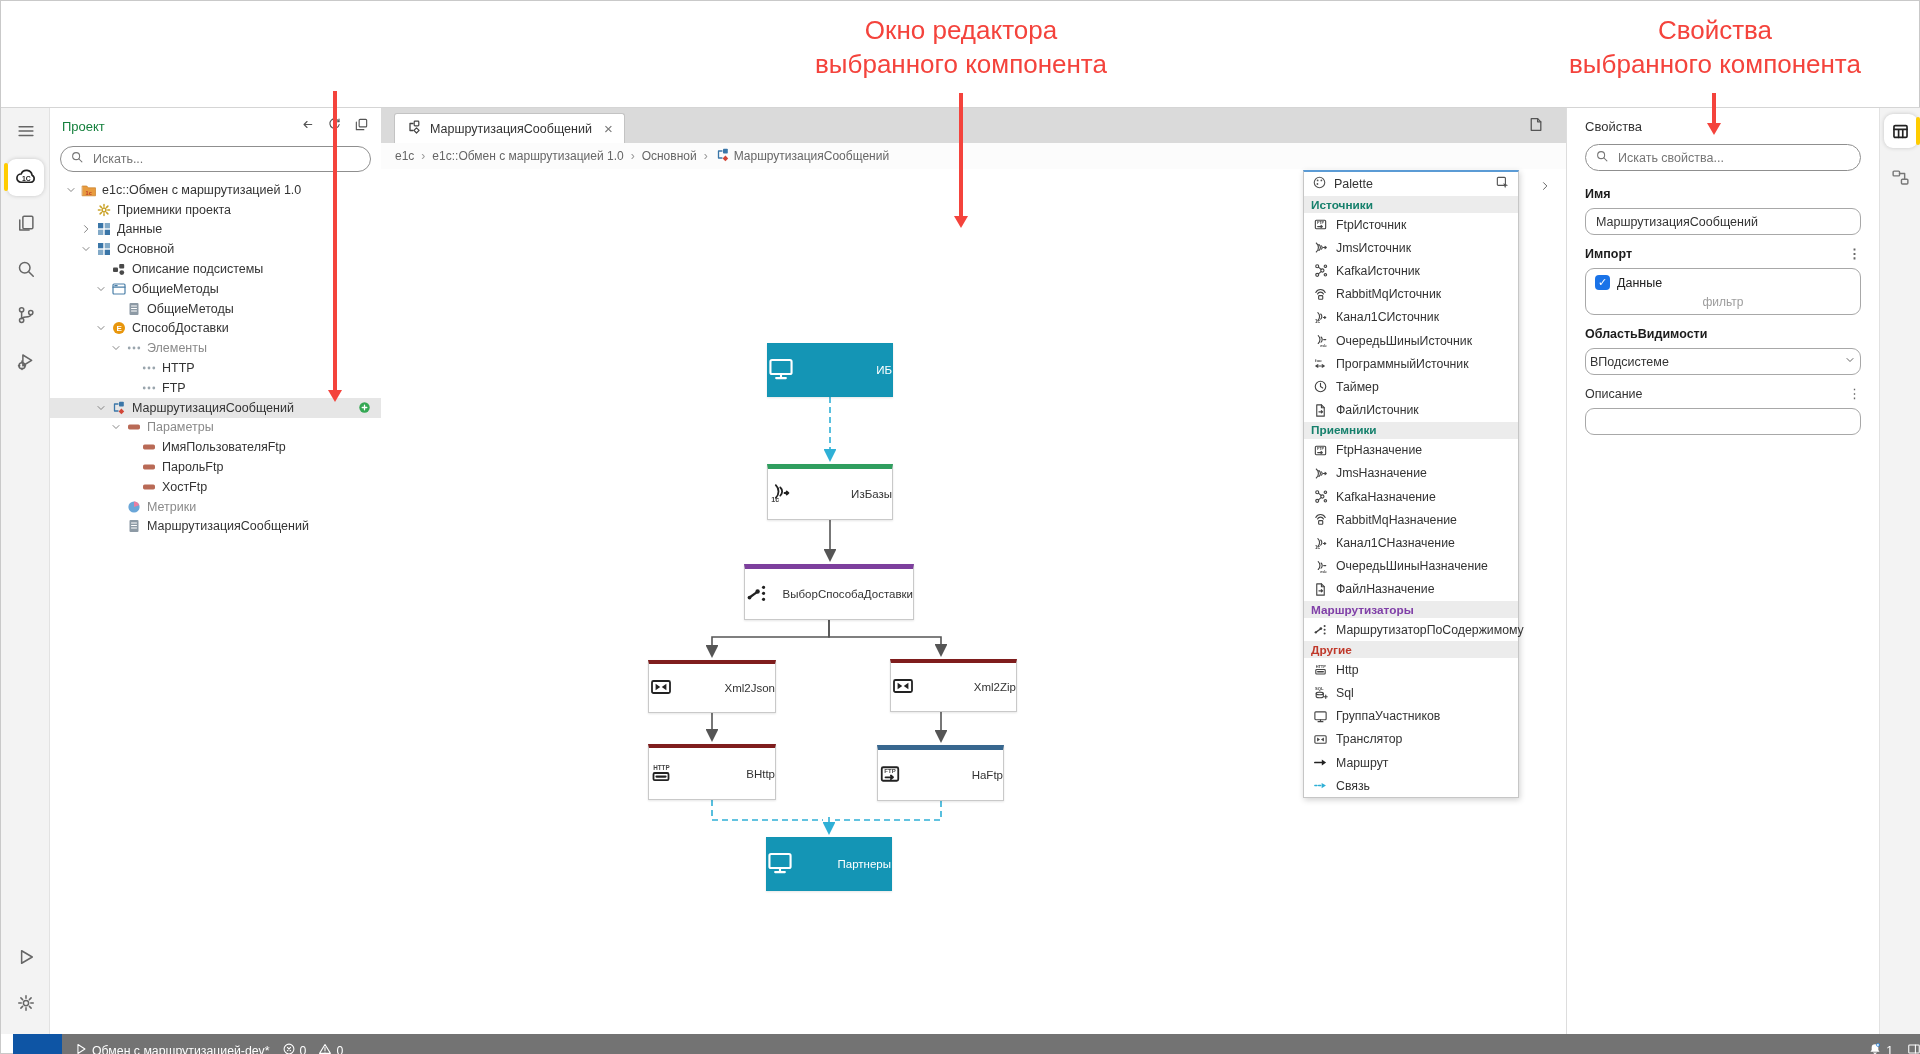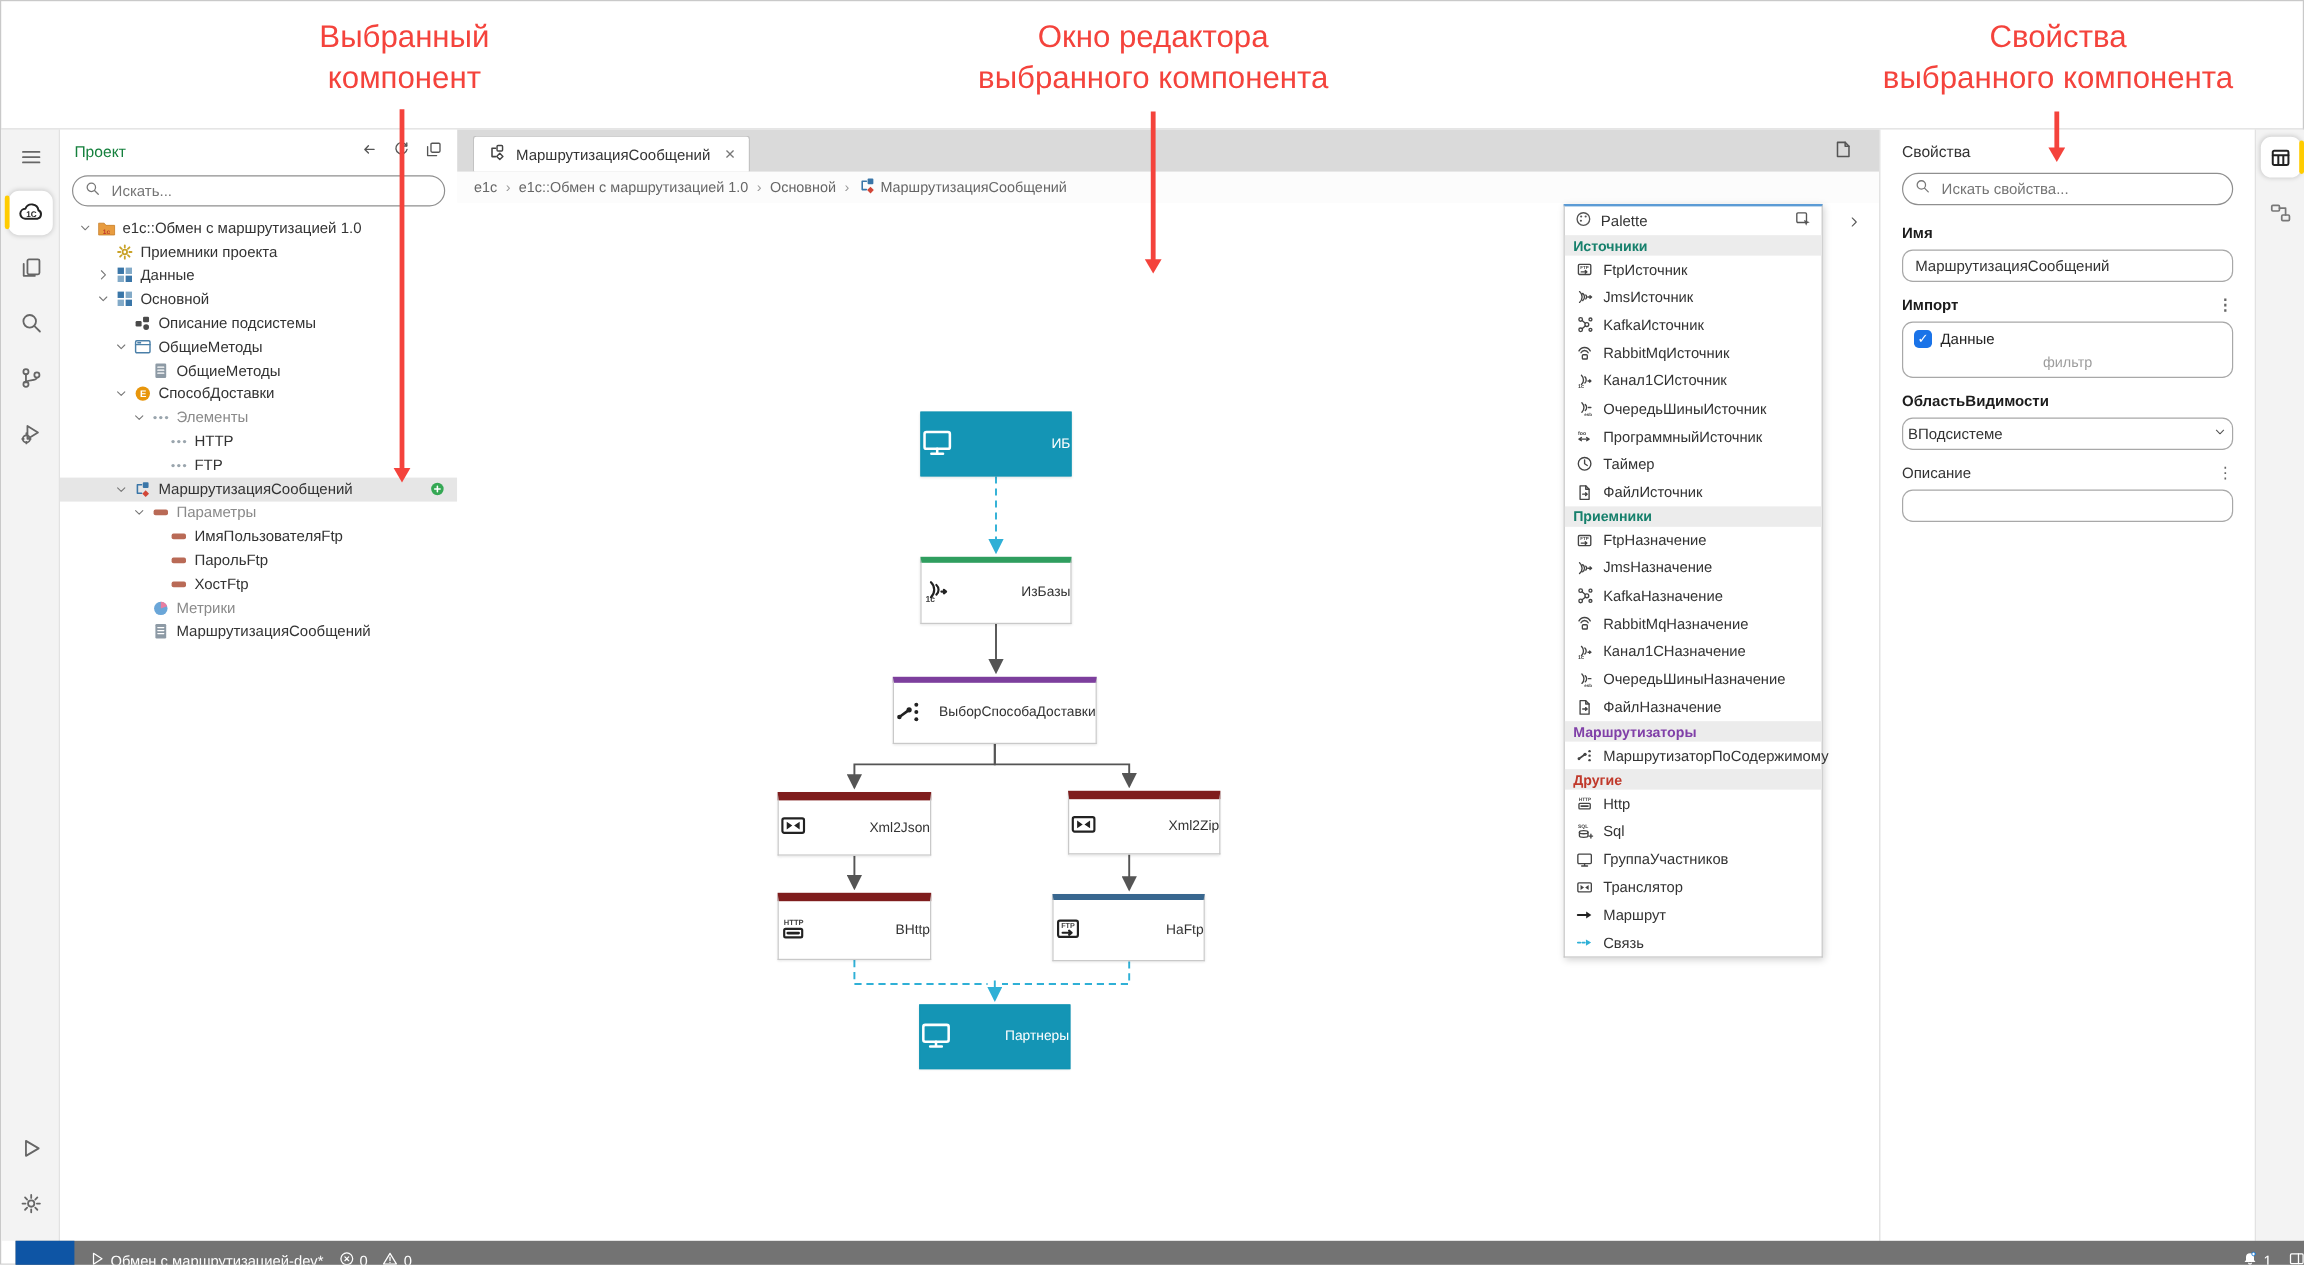--- a/index.html
+++ b/index.html
@@ -45,21 +45,21 @@
   .tabbar-right{position:absolute;right:22px;top:8px;color:#555}
   .crumbs{height:26px;display:flex;align-items:center;padding-left:14px;font-size:12px;color:#666;gap:7px;background:#fcfcfc}
   .crumb{display:flex;align-items:center;gap:3px}
   .csep{color:#999}
   .canvas{position:absolute;left:0;top:61px;width:1185px;height:865px}
   .edges{position:absolute;left:0;top:0;width:1185px;height:865px}
   .node{position:absolute;background:#fff;border:1px solid #c9c9c9;display:flex;align-items:center;justify-content:space-between;gap:10px;font-size:11.5px;color:#333;box-shadow:0 1px 2px rgba(0,0,0,.10);box-sizing:border-box}
   .node.filled{background:#1495b5;border-color:#1294b3;color:#fff}
   .node.top-green{border-top:5px solid #2f9e5f}
   .node.top-purple{border-top:5px solid #7d3f9d}
-  .node.top-red{border-top:7px solid #7f1d1d}
+  .node.top-red{border-top:4px solid #7f1d1d}
   .node.top-blue{border-top:5px solid #38678f}
 
   
   .palette{position:absolute;left:922px;top:1px;width:216px;background:#fff;border:1px solid #c6c6c6;border-top:2px solid #5b9bd5;box-shadow:1px 2px 6px rgba(0,0,0,.18);box-sizing:border-box;z-index:6}
   .pal-head{height:24px;display:flex;align-items:center;gap:7px;padding:0 8px;color:#333;font-size:12.5px}
   .pal-head .sp{flex:1}
   .pal-sec{height:17px;background:#ececec;display:flex;align-items:center;padding:0 7px;font-weight:bold;font-size:11.8px}
   .pal-item{height:23.2px;display:flex;align-items:center;gap:8px;padding:0 8px;color:#333;font-size:12.3px;white-space:nowrap}
   .pal-item .picon{width:16px;height:16px;display:flex;align-items:center;justify-content:center;flex:none}
   .pal-collapse{position:absolute;left:1158px;top:9px;color:#555;z-index:6}
@@ -85,24 +85,20 @@
   .status{position:absolute;left:12px;top:1033px;width:1920px;height:33px;background:#737373;color:#fff;display:flex;align-items:center;font-size:12.3px;z-index:10}
   .status .seg{width:49px;height:100%;background:#0e55a5;flex:none}
   .st-item{display:flex;align-items:center;gap:4px;margin-left:12px}
   .st-right{margin-left:auto;display:flex;align-items:center;gap:14px;padding-right:12px}
 </style>
 </head>
 <body>
 
 <div class="window">
 
-  <div class="ann" style="left:336px">
-    <div>Выбранный</div>
-    <div>компонент</div>
-  </div>
   <div class="ann" style="left:960px">
     <div>Окно редактора</div>
     <div>выбранного компонента</div>
   </div>
   <div class="ann" style="left:1714px">
     <div>Свойства</div>
     <div>выбранного компонента</div>
   </div>
 
   <div class="topline"></div>

